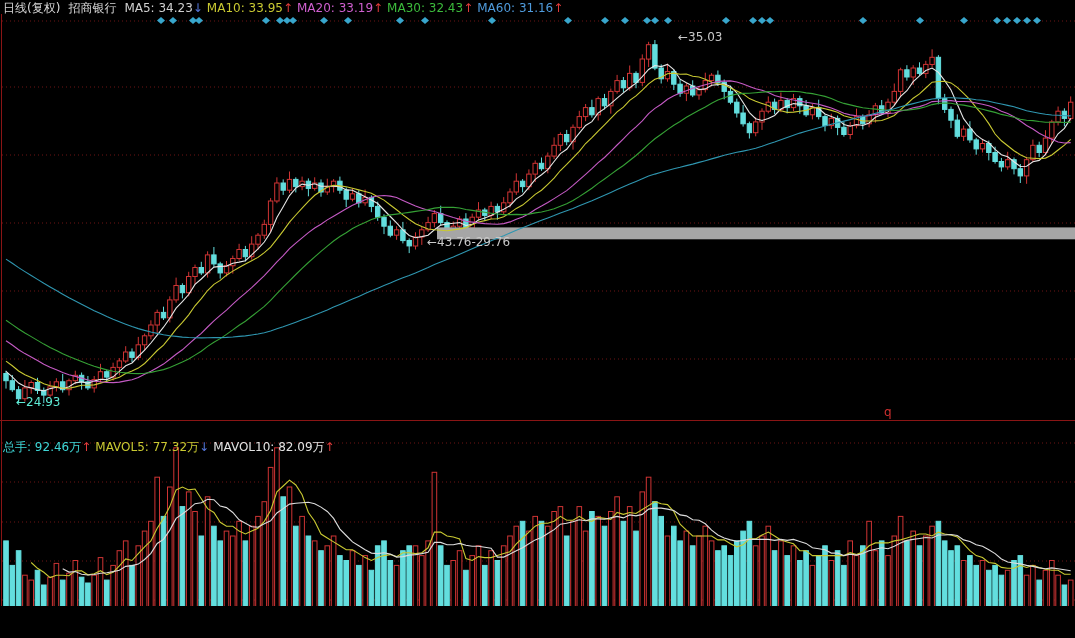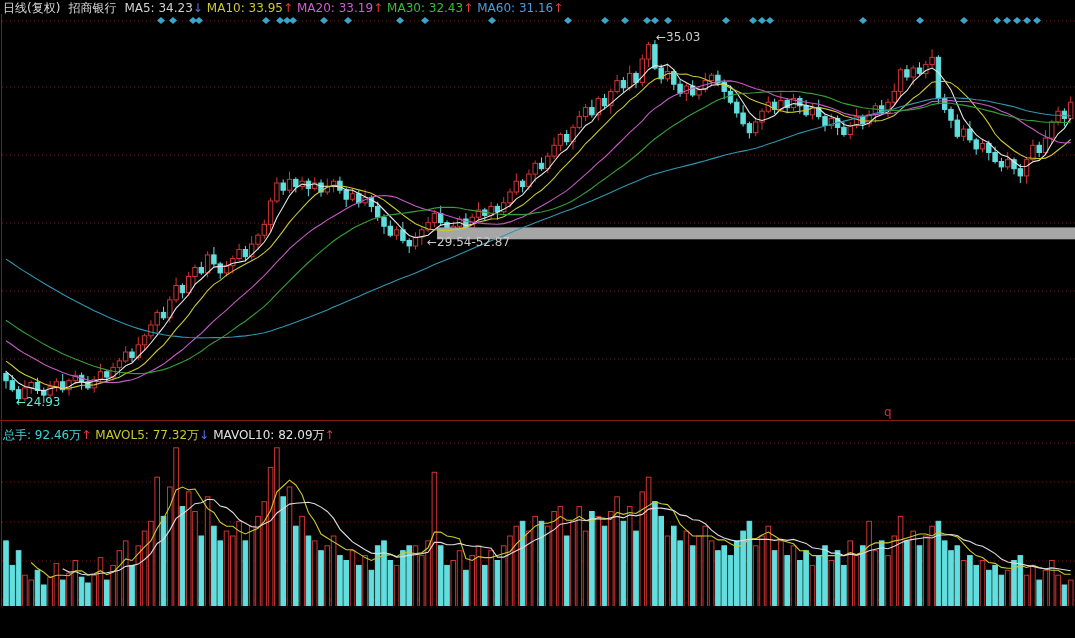--- a/index.html
+++ b/index.html
@@ -2,21 +2,21 @@
 <html><head>
 <meta charset="utf-8">
 <style>
   html,body{margin:0;padding:0;background:#000;}
   #app{position:relative;width:1075px;height:606px;background:#000;overflow:hidden;
        font-family:"DejaVu Sans","Liberation Sans",sans-serif;}
   #chart-svg{position:absolute;left:0;top:0;}
   .hdr{position:absolute;left:3px;white-space:nowrap;font-size:12px;line-height:14px;
        letter-spacing:0;}
   #main-header{top:1px;}
-  #volume-header{top:428px;}
+  #volume-header{top:440px;}
   .hseg{margin-right:4px;}
   .hname{margin-right:8px;color:#d8d8d8;}
   .anno{position:absolute;font-size:12px;line-height:13px;white-space:nowrap;}
 </style>
 </head>
 <body>
 
 <div id="app">
 
   <svg id="chart-svg" width="1075" height="638">
@@ -602,18 +602,18 @@
   </svg>
 
   <div id="main-header" class="hdr">
     <span class="hname">日线(复权)</span><span class="hname">招商银行</span><span class="hseg"><span style="color: rgb(208, 208, 208);">MA5: 34.23</span><span style="color: rgb(85, 119, 221);">↓</span></span><span class="hseg"><span style="color: rgb(201, 201, 50);">MA10: 33.95</span><span style="color: rgb(226, 59, 59);">↑</span></span><span class="hseg"><span style="color: rgb(207, 95, 207);">MA20: 33.19</span><span style="color: rgb(226, 59, 59);">↑</span></span><span class="hseg"><span style="color: rgb(60, 187, 60);">MA30: 32.43</span><span style="color: rgb(226, 59, 59);">↑</span></span><span class="hseg"><span style="color: rgb(79, 155, 220);">MA60: 31.16</span><span style="color: rgb(226, 59, 59);">↑</span></span>
   </div>
 
   <div id="volume-header" class="hdr">
     <span class="hseg"><span style="color: rgb(63, 214, 214);">总手: 92.46万</span><span style="color: rgb(226, 59, 59);">↑</span></span><span class="hseg"><span style="color: rgb(201, 201, 50);">MAVOL5: 77.32万</span><span style="color: rgb(85, 119, 221);">↓</span></span><span class="hseg"><span style="color: rgb(226, 226, 226);">MAVOL10: 82.09万</span><span style="color: rgb(226, 59, 59);">↑</span></span>
   </div>
 
-  <div class="anno" style="left: 656px; top: 31px; color: rgb(200, 200, 200);">←35.03</div>
-  <div class="anno" style="left: 427px; top: 236px; color: rgb(200, 200, 200);">←29.54-52.87</div>
+  <div class="anno" style="left: 678px; top: 31px; color: rgb(200, 200, 200);">←35.03</div>
+  <div class="anno" style="left: 427px; top: 236px; color: rgb(200, 200, 200);">←43.76-29.76</div>
   <div class="anno" style="left: 16px; top: 396px; color: #5eead4;">←24.93</div>
   <div class="anno" style="left: 884px; top: 406px; color: rgb(207, 47, 47);">q</div>
 
 </div>
 
 </body></html>

